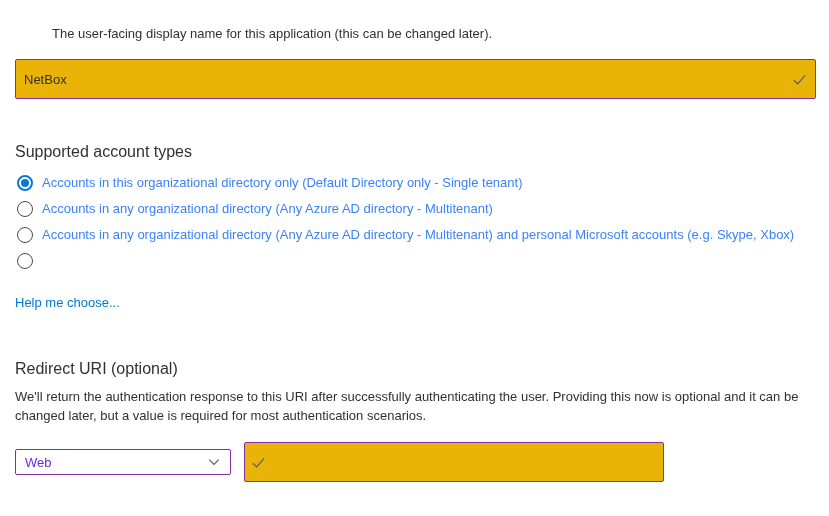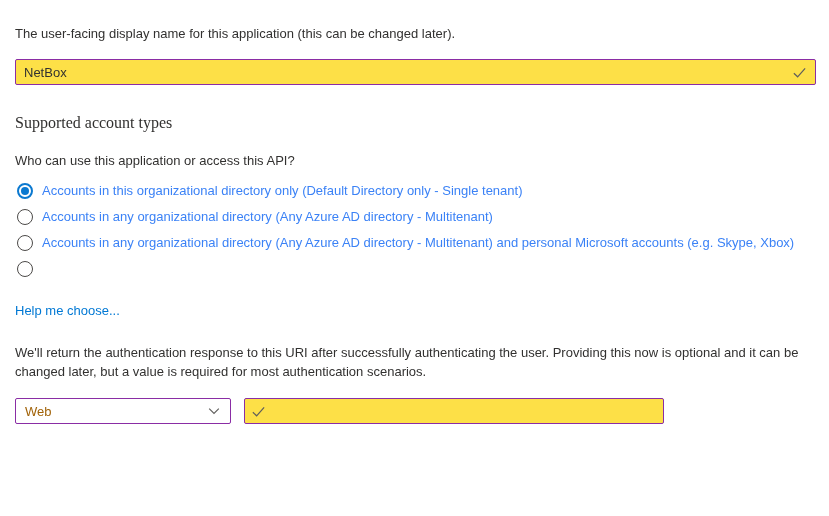--- a/index.html
+++ b/index.html
@@ -12,63 +12,63 @@
   .page { padding:12px 14px 0 15px; }
 
   .section-title {
     font-size:16px; font-weight:400; line-height:20px; color:#323130;
   }
   .required-marker { color:#e11b22; margin-right:5px; font-size:15px; }
 
   .body-text { font-size:13px; line-height:19px; color:#323130; }
 
   
-  .name-desc { margin-top:12px; }
+  .name-desc { margin-top:12px;margin-left:37px; }
   .textbox {
-    margin-top:16px; height:26px; border:1.5px solid #8a2da5; border-radius:2px;
-    display:flex; align-items:center; background:#fde047; padding:0 8px 0 0;
+    margin-top:16px; height:40px; border:1.5px solid #8a2da5; border-radius:2px;
+    display:flex; align-items:center; background:#eab308; padding:0 8px 0 0;
   }
   .textbox input {
     flex:1; border:none; outline:none; background:transparent;
     font-family:"Liberation Sans","DejaVu Sans",sans-serif;
     font-size:13px; color:#323130; padding:0 8px; height:100%;
   }
   .name-box { width:801px; }
   .check-icon { flex:0 0 auto; width:15px; height:15px; margin-left:6px; }
   .check-icon svg { display:block; width:15px; height:15px; }
 
   
-  .accounts-title { margin-top:28px;font-family:Liberation Serif, serif; }
+  .accounts-title { margin-top:43px; }
   .accounts-question { margin-top:18px; }
   .radio-group { margin-top:8px; }
   .radio-row { display:flex; align-items:center; height:26px; cursor:pointer; }
   .radio {
     flex:0 0 auto; width:16px; height:16px; margin-left:2px;
     border:1px solid #4c4a48; border-radius:50%; background:#fff;
     display:flex; align-items:center; justify-content:center;
   }
   .radio.selected { border:2px solid #0b79d0; }
   .radio.selected::after {
     content:""; width:8px; height:8px; border-radius:50%; background:#0b79d0;
   }
   .radio-label { margin-left:9px; font-size:13px; line-height:16px; color:#3b82f6; }
   .help-link {
     display:inline-block; margin-top:21px; font-size:13px; line-height:16px;
     color:#0078d4; text-decoration:none; cursor:pointer;
   }
 
   
   .redirect-title { margin-top:48px; }
-  .redirect-desc { margin-top:24px; max-width:801px; }
+  .redirect-desc { margin-top:8px; max-width:801px; }
   .redirect-row { margin-top:17px; display:flex; align-items:center; }
   .select-box {
     width:216px; height:26px; border:1.5px solid #8a2da5; border-radius:2px;
     display:flex; align-items:center; padding:0 9px; background:#fff; cursor:pointer;
   }
-  .select-box .select-value { flex:1; font-size:13px; color:#a16207; }
+  .select-box .select-value { flex:1; font-size:13px; color:#6d28d9; }
   .chevron-icon { flex:0 0 auto; width:14px; height:14px; }
   .chevron-icon svg { display:block; width:14px; height:14px; }
   .uri-box { width:420px; margin-left:13px; margin-top:0; }
 </style>
 </head>
 <body>
 
 <div class="page">
 
   
@@ -77,21 +77,20 @@
     <input type="text" value="NetBox" style="">
     <span class="check-icon">
       <svg viewBox="0 0 16 16">
           <path d="M2 8.8 L6 12.6 L14 3.6" fill="none" stroke="#5f5e5c" stroke-width="1.3"></path>
         </svg>
     </span>
   </div>
 
   
   <div class="section-title accounts-title">Supported account types</div>
-  <div class="body-text accounts-question">Who can use this application or access this API?</div>
 
   <div class="radio-group">
     <div class="radio-row">
       <span class="radio selected"></span>
       <span class="radio-label">Accounts in this organizational directory only (Default Directory only - Single tenant)</span>
     </div>
     <div class="radio-row">
       <span class="radio"></span>
       <span class="radio-label">Accounts in any organizational directory (Any Azure AD directory - Multitenant)</span>
     </div>
@@ -100,20 +99,21 @@
       <span class="radio-label">Accounts in any organizational directory (Any Azure AD directory - Multitenant) and personal Microsoft accounts (e.g. Skype, Xbox)</span>
     </div>
     <div class="radio-row">
       <span class="radio"></span>
     </div>
   </div>
 
   <a class="help-link">Help me choose...</a>
 
   
+  <div class="section-title redirect-title">Redirect URI (optional)</div>
   <div class="body-text redirect-desc">We'll return the authentication response to this URI after successfully authenticating the user. Providing this now is optional and it can be changed later, but a value is required for most authentication scenarios.</div>
 
   <div class="redirect-row">
     <div class="select-box">
       <span class="select-value">Web</span>
       <span class="chevron-icon">
         <svg viewBox="0 0 16 16">
             <path d="M2.5 5.2 L8 10.8 L13.5 5.2" fill="none" stroke="#5f5e5c" stroke-width="1.3"></path>
           </svg>
       </span>

